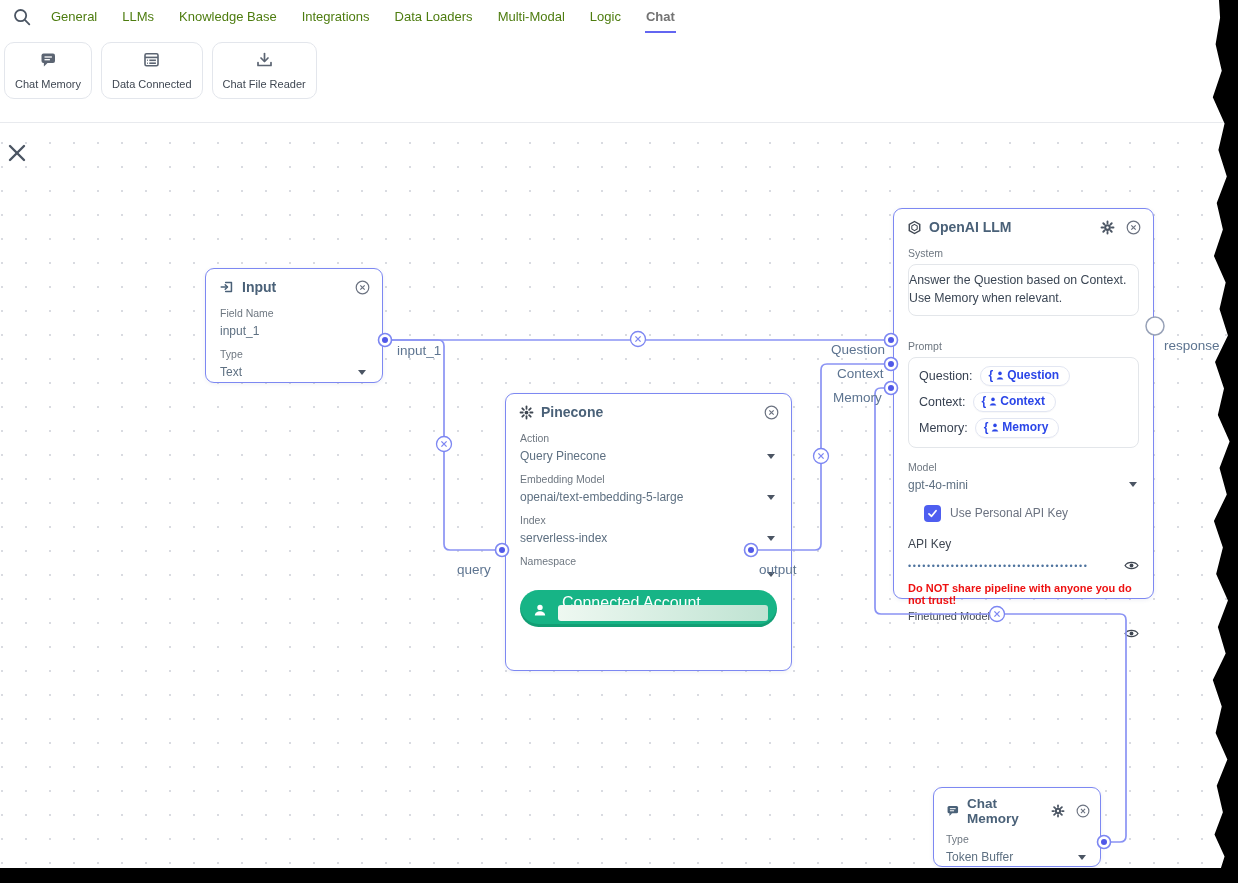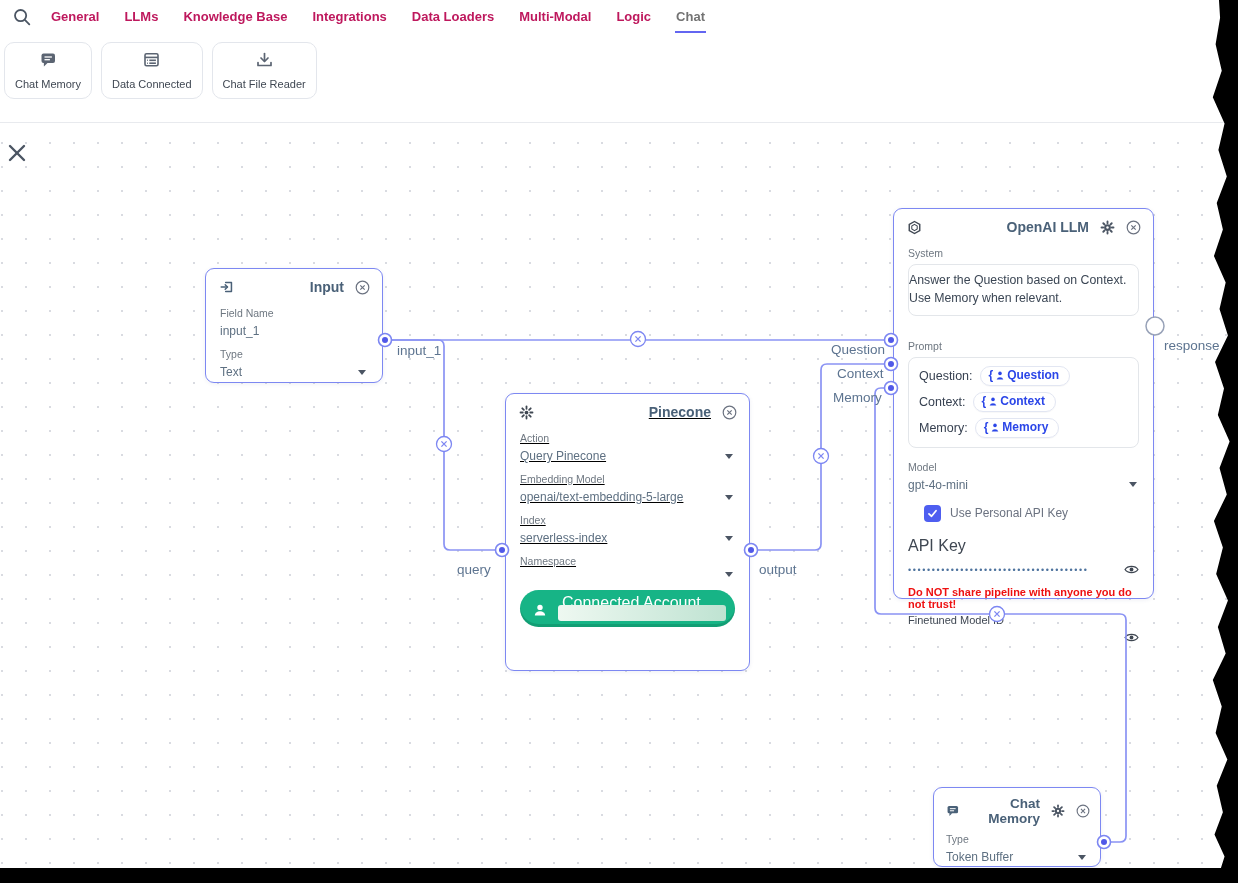--- a/index.html
+++ b/index.html
@@ -2,39 +2,39 @@
 <html><head>
 <meta charset="utf-8">
 <style>
   html,body{margin:0;padding:0;background:#000;}
   .page{position:relative;width:1238px;height:883px;background:#fff;overflow:hidden;
         font-family:"Liberation Sans","DejaVu Sans",sans-serif;-webkit-font-smoothing:antialiased;}
   
   .topnav{position:absolute;left:0;top:0;width:100%;height:33px;background:#fff;display:flex;align-items:center;}
   .search-ic{margin:0 18px 0 12px;display:flex;align-items:center;}
   .tabs{display:flex;gap:23px;align-items:center;height:100%;}
-  .tab{font-size:13px;color:#be185d;font-weight:700;padding:9px 1px 7px;border-bottom:2px solid transparent;cursor:pointer;}
+  .tab{font-size:13px;color:#4d7c0f;font-weight:400;padding:9px 1px 7px;border-bottom:2px solid transparent;cursor:pointer;}
   .tab.active{color:#737373;font-weight:600;border-bottom-color:#6366f1;}
   
   .toolbar{position:absolute;left:4px;top:42px;display:flex;gap:9px;}
   .card{background:#fff;border:1px solid #e3e6ec;border-radius:10px;height:57px;min-width:80px;
         display:flex;flex-direction:column;align-items:center;justify-content:center;gap:5px;padding:4px 10px;box-sizing:border-box;}
   .card .ci{color:#5b6472;}
   .card .cl{font-size:11px;color:#3f4752;}
   
   .canvas{position:absolute;left:0;top:122px;width:1238px;height:761px;border-top:1px solid #e8eaee;
           background-image:radial-gradient(#d9dbe1 1.1px,transparent 1.25px);background-size:24px 24px;background-position:14px 8px;overflow:hidden;}
   .canvas-close{position:absolute;left:6px;top:19px;width:22px;height:22px;cursor:pointer;}
   .edge-layer{position:absolute;left:0;top:0;z-index:3;pointer-events:none;}
   .edge-layer .clickable{pointer-events:auto;cursor:pointer;}
   .edge-label{position:absolute;z-index:4;font-size:13.5px;color:#5d7490;}
   
   .node{position:absolute;background:#fff;border:1.4px solid #7d88f2;border-radius:9px;box-sizing:border-box;
         box-shadow:0 1px 4px rgba(40,50,120,.08);z-index:2;}
-  .nhead{display:flex;align-items:center;gap:7px;padding:10px 12px 2px 13px;text-align:right;}
+  .nhead{display:flex;align-items:center;gap:7px;padding:10px 12px 2px 13px;}
   .ntitle{flex:1;font-size:14px;font-weight:600;color:#4a6178;}
   .hic{display:flex;align-items:center;color:#3f4752;}
   .icon-btn{display:flex;align-items:center;margin-left:4px;cursor:pointer;}
   .nbody{padding:0 14px;}
   .flabel{font-size:10.5px;color:#6e7781;margin-top:10px;}
   .fvalue{font-size:12px;color:#5e7082;margin-top:5px;display:flex;align-items:center;justify-content:space-between;}
   .caret{width:0;height:0;border-left:4.5px solid transparent;border-right:4.5px solid transparent;border-top:5px solid #4b5563;margin-right:2px;}
   
   .gpill{position:relative;margin:13px 0 0 0;height:37px;border-radius:19px;background:#17b486;box-shadow:inset 0 -3px 0 rgba(0,60,40,.18);}
   .gpill .gl{font-size:16px;color:#fff;padding:4px 0 0 42px;}
@@ -232,21 +232,21 @@
             <span>input_1</span>
           </div>
         <div class="flabel">Type</div>
         <div class="fvalue">
             <span>Text</span>
             <span class="caret"></span>
           </div>
       </div>
     </div>
 
-    <div class="node" style="left:505px;top:270px;width:245px;height:278px;text-decoration:underline;">
+    <div class="node" style="left:505px;top:270px;width:287px;height:278px;">
       <div class="nhead">
         <span class="hic">
           <svg width="15" height="15" viewBox="0 0 16 16">
               <g stroke="#3f4752" stroke-width="1.9" stroke-linecap="round">
                 <line x1="8" y1="1.6" x2="8" y2="4"></line>
                 <line x1="8" y1="12" x2="8" y2="14.4"></line>
                 <line x1="1.6" y1="8" x2="4" y2="8"></line>
                 <line x1="12" y1="8" x2="14.4" y2="8"></line>
                 <line x1="3.5" y1="3.5" x2="5.2" y2="5.2"></line>
                 <line x1="10.8" y1="10.8" x2="12.5" y2="12.5"></line>
@@ -380,21 +380,21 @@
             <span class="caret"></span>
           </div>
         <div class="cbrow">
           <span class="cbox">
             <svg width="11" height="11" viewBox="0 0 14 14">
                 <polyline points="2.5,7.5 5.8,10.5 11.5,3.5" fill="none" stroke="#fff" stroke-width="2.2" stroke-linecap="round" stroke-linejoin="round"></polyline>
               </svg>
           </span>
           <span class="cblabel">Use Personal API Key</span>
         </div>
-        <div class="flabel" style="margin-top:15px;font-size:16px;color:#3f4752;">API Key</div>
+        <div class="flabel" style="margin-top:15px;font-size:12px;color:#3f4752;">API Key</div>
         <div class="keyrow">
           <span class="dots">••••••••••••••••••••••••••••••••••••••</span>
           <span>
             <svg width="15" height="11" viewBox="0 0 14 10">
                 <path d="M1 5 C3.4 1.2 10.6 1.2 13 5 C10.6 8.8 3.4 8.8 1 5 Z" fill="none" stroke="#3f4752" stroke-width="1.2"></path>
                 <circle cx="7" cy="5" r="1.8" fill="#3f4752"></circle>
               </svg>
           </span>
         </div>
         <div class="warn">Do NOT share pipeline with anyone you do not trust!</div>

